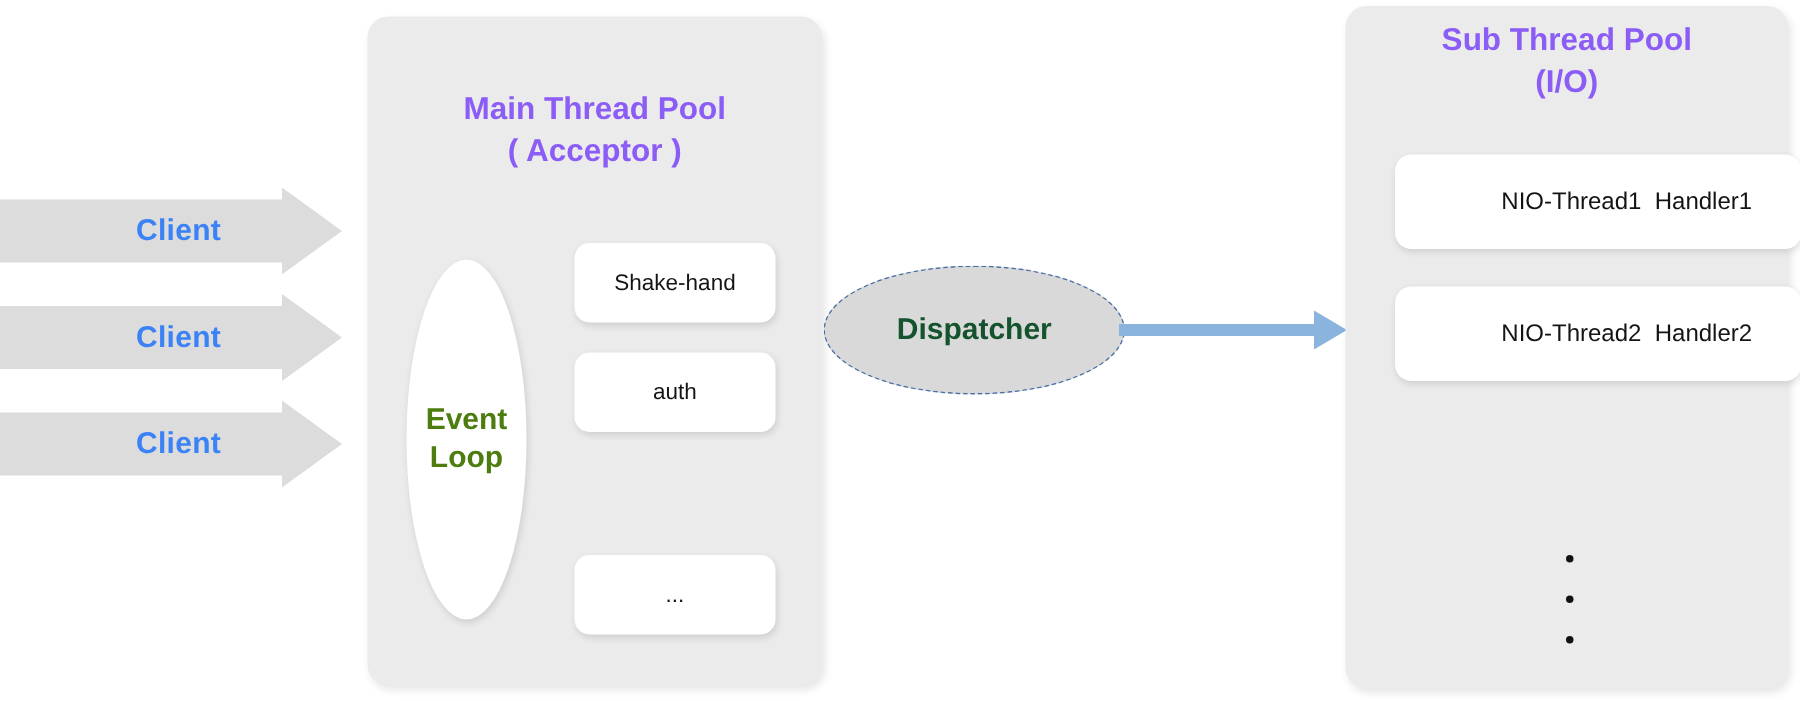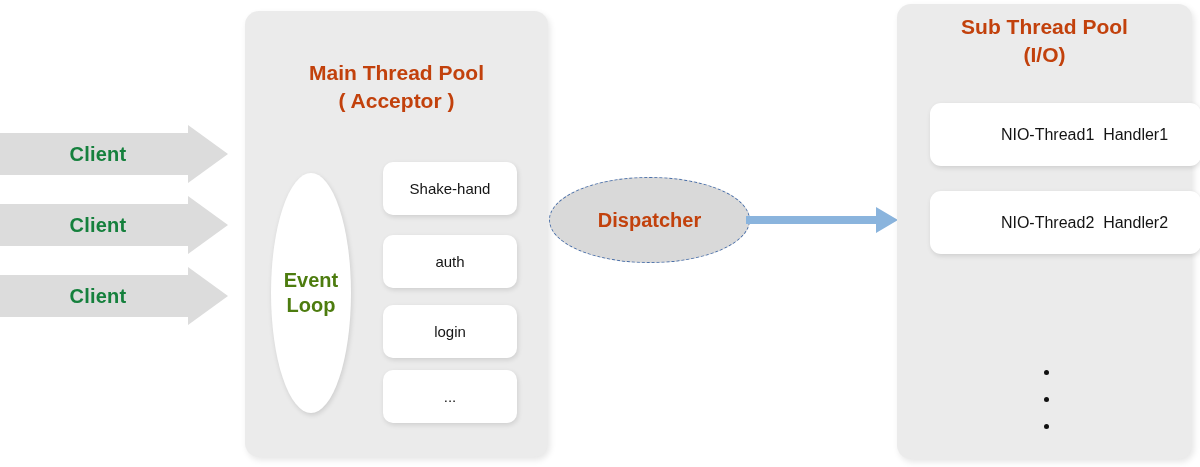--- a/index.html
+++ b/index.html
@@ -39,21 +39,22 @@
     left: 0;
     top: 0;
     width: 196px;
     height: 58px;
     display: flex;
     align-items: center;
     justify-content: center;
     font-size: 20px;
     font-weight: bold;
     letter-spacing: 0.2px;
-    color: #15803d;
+    color: #3b82f6;
+    padding-left: 21px;
   }
   #client-0 { top: 125px; }
   #client-1 { top: 196px; }
   #client-2 { top: 267px; }
 
   
   .panel {
     position: absolute;
     background: #ebebeb;
     border-radius: 14px;
@@ -72,21 +73,21 @@
     height: 455px;
   }
   .panel-title {
     position: absolute;
     left: 0;
     right: 0;
     text-align: center;
     font-size: 21px;
     font-weight: bold;
     line-height: 1.33;
-    color: #c2410c;
+    color: #8b5cf6;
     white-space: pre-line;
   }
   #main-pool-title { top: 48px; }
   #sub-pool-title  { top: 9px; }
 
   
   #event-loop-ellipse {
     position: absolute;
     left: 271px;
     top: 173px;
@@ -139,21 +140,21 @@
     border: 1.5px dashed #4a6fa8;
     border-radius: 50%;
     box-sizing: border-box;
     display: flex;
     align-items: center;
     justify-content: center;
   }
   #dispatcher-label {
     font-size: 20px;
     font-weight: bold;
-    color: #c2410c;
+    color: #14532d;
   }
   #dispatch-arrow {
     position: absolute;
     left: 746px;
     top: 203px;
     width: 152px;
     height: 34px;
   }
   #dispatch-arrow svg { display: block; }
 
@@ -226,21 +227,20 @@
 ( Acceptor )</div>
   </div>
 
   <div id="event-loop-ellipse">
     <span id="event-loop-label">Event
 Loop</span>
   </div>
 
   <div class="stage-box" id="stage-box-1">auth</div>
   <div class="stage-box" id="stage-box-0">Shake-hand</div>
-  <div class="stage-box" id="stage-box-2">login</div>
   <div class="stage-box" id="stage-box-3">...</div>
 
   <div id="dispatcher-ellipse">
     <span id="dispatcher-label">Dispatcher</span>
   </div>
 
   <div id="dispatch-arrow">
     <svg viewBox="0 0 152 34" width="152" height="34">
       <path d="M0,13 L130,13 L130,4 L152,17 L130,30 L130,21 L0,21 Z" fill="#8ab4dd"></path>
     </svg>

